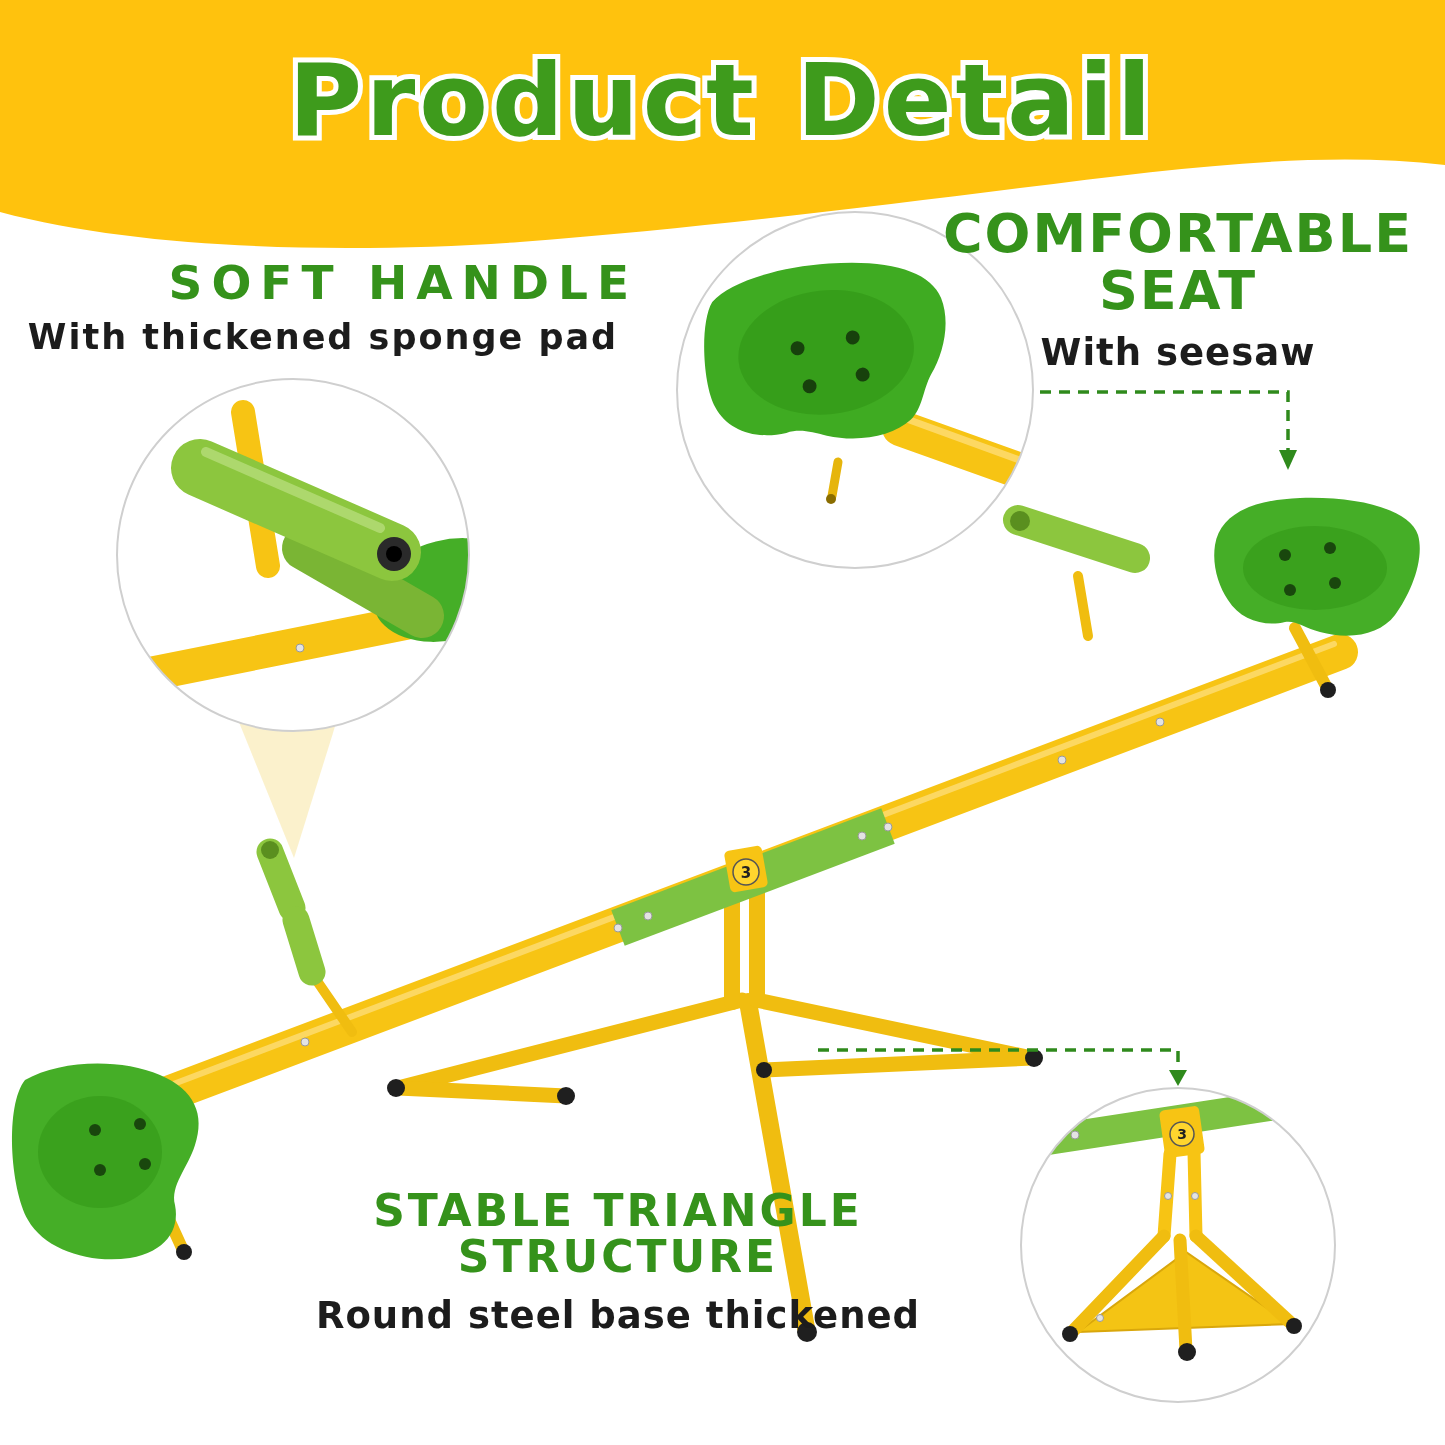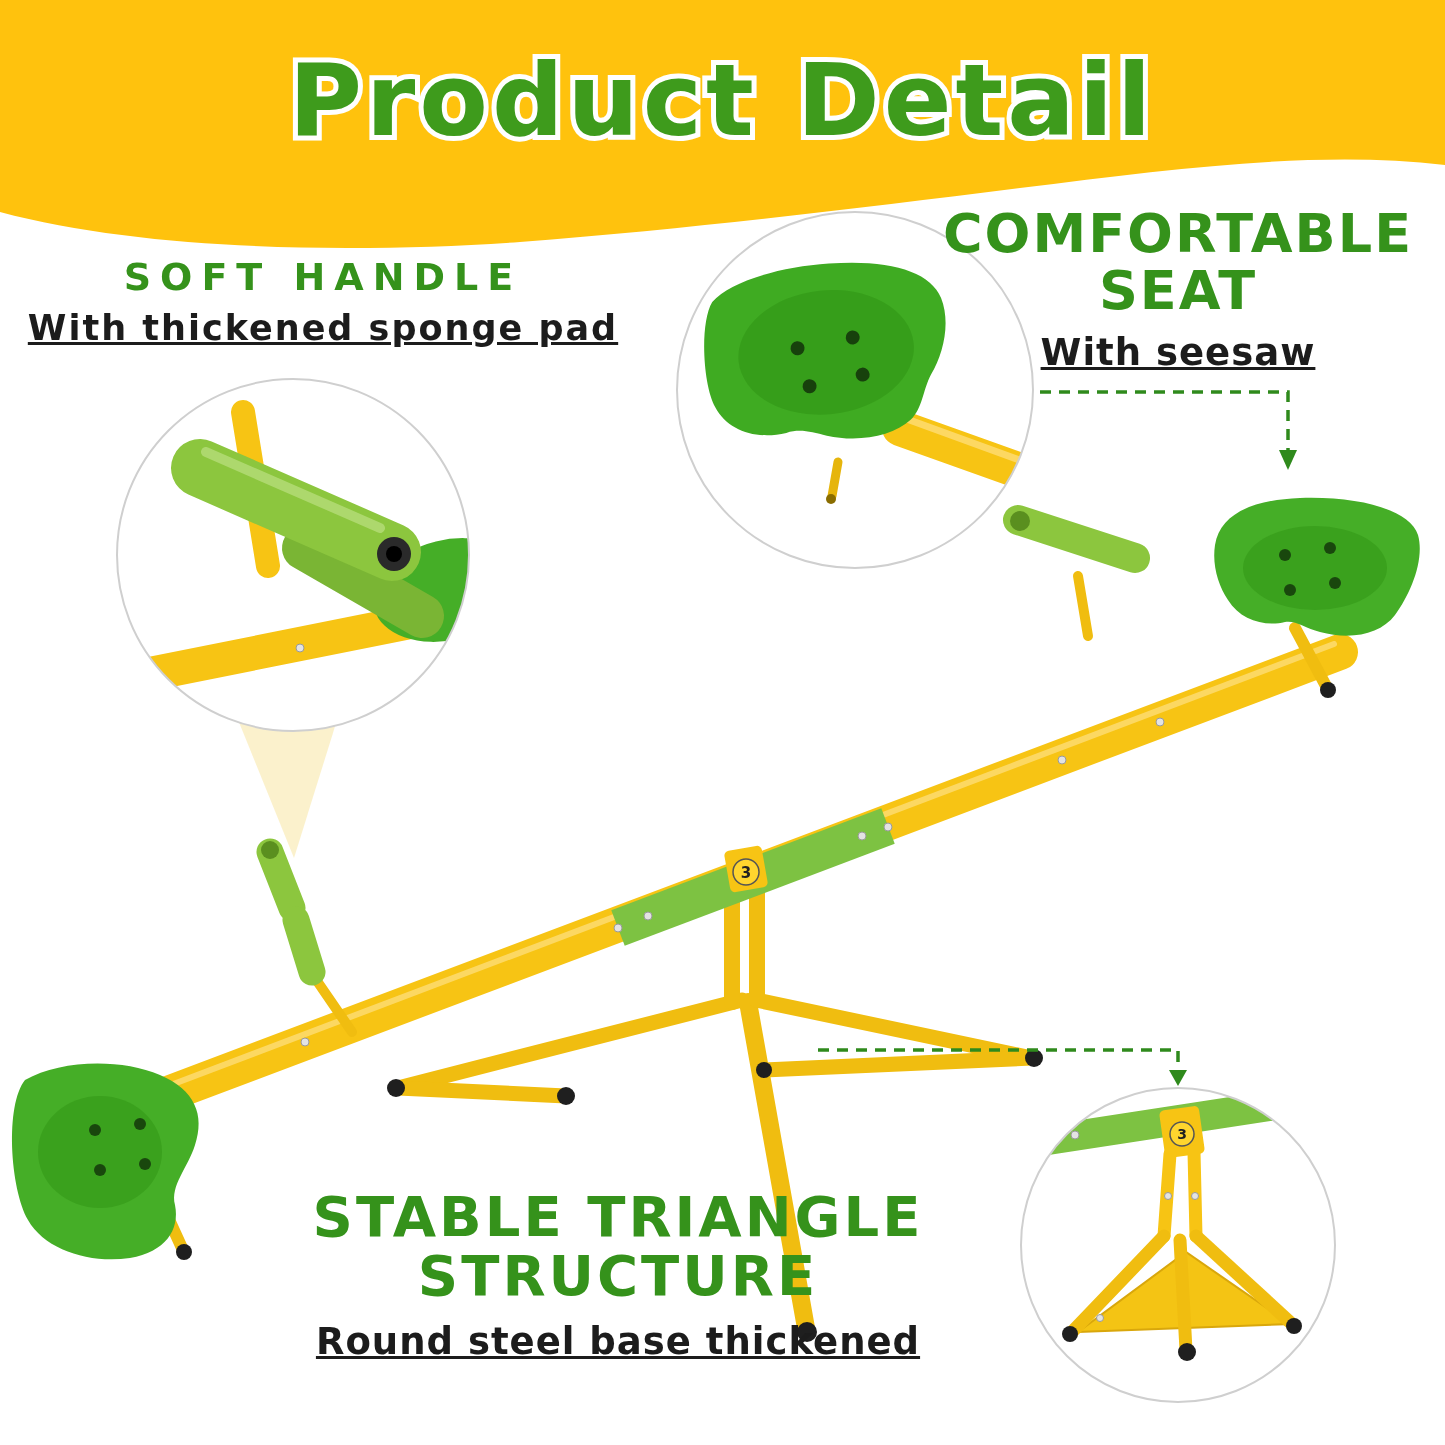--- a/index.html
+++ b/index.html
@@ -4,32 +4,32 @@
 <style>
   * { margin:0; padding:0; box-sizing:border-box; }
   html,body { width:1445px; height:1445px; background:#ffffff; overflow:hidden;
               font-family:"DejaVu Sans","Liberation Sans",sans-serif; }
   .stage { position:relative; width:1445px; height:1445px; background:#ffffff; }
 
   svg.layer { position:absolute; left:0; top:0; }
 
   .callout { position:absolute; text-align:center; z-index:5; }
   .callout .heading { font-weight:bold; color:#35921B; line-height:1.05; }
-  .callout .body    { font-weight:bold; color:#1c1c1c; line-height:1.3;text-decoration:underline; }
+  .callout .body    { font-weight:bold; color:#1c1c1c; line-height:1.3; }
 
   .co-soft-handle      { left:8px;   top:258px;  width:630px; }
-  .co-soft-handle .heading { font-size:38px; letter-spacing:9px; }
+  .co-soft-handle .heading { font-size:47px; letter-spacing:9px;text-align:right; }
   .co-soft-handle .body    { font-size:35px; letter-spacing:2px; margin-top:8px; }
 
   .co-comfortable-seat { left:938px; top:206px;  width:480px; }
   .co-comfortable-seat .heading { font-size:54px; letter-spacing:2px; }
   .co-comfortable-seat .body    { font-size:37px; letter-spacing:1px; margin-top:10px; }
 
   .co-stable           { left:218px; top:1188px; width:800px; }
-  .co-stable .heading  { font-size:56px; letter-spacing:3px; }
+  .co-stable .heading  { font-size:44px; letter-spacing:3px; }
   .co-stable .body     { font-size:37px; letter-spacing:1px; margin-top:12px; }
 
   .banner-title-text {
     font-family:"DejaVu Sans","Liberation Sans",sans-serif;
     font-weight:bold;
   }
 </style>
 </head>
 <body>
 

